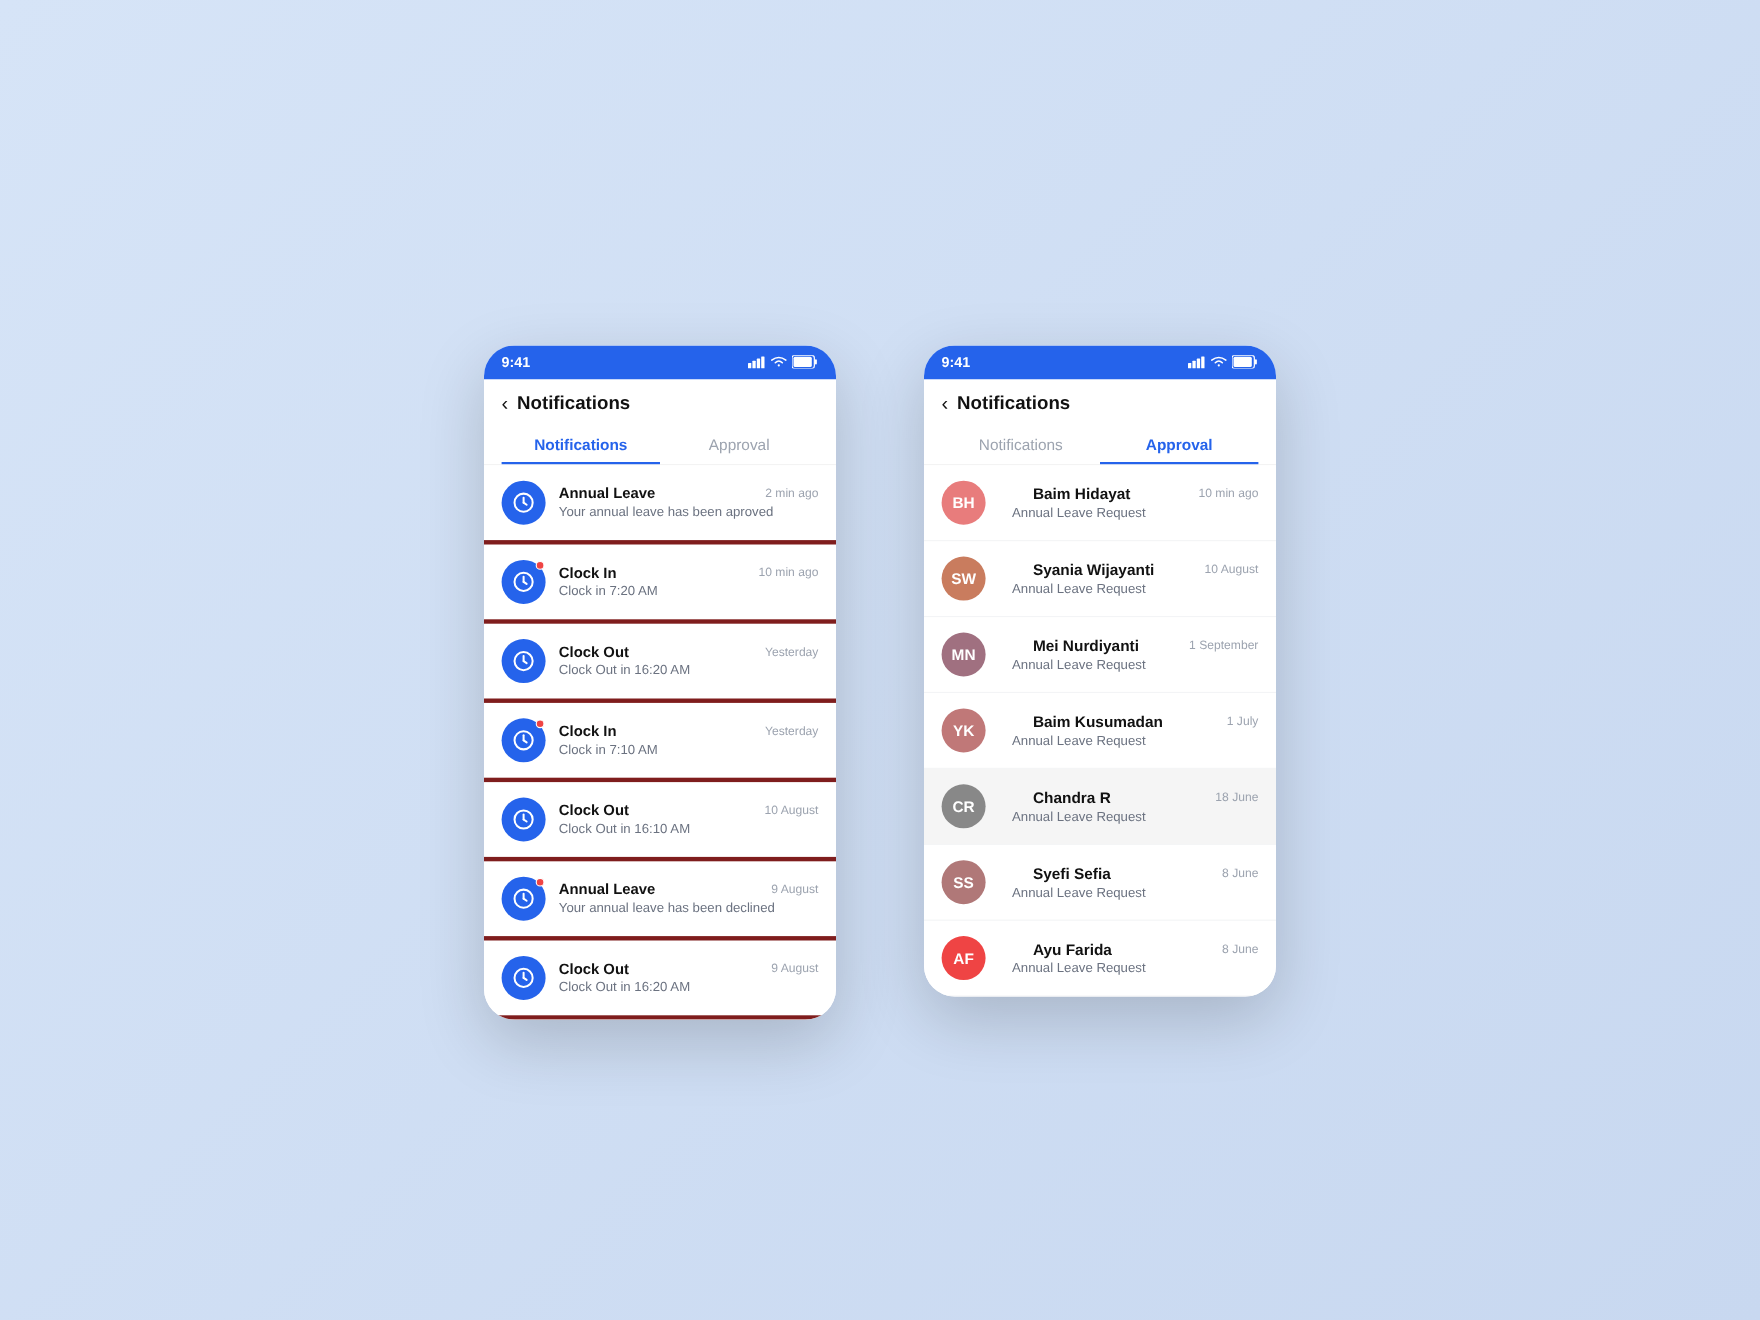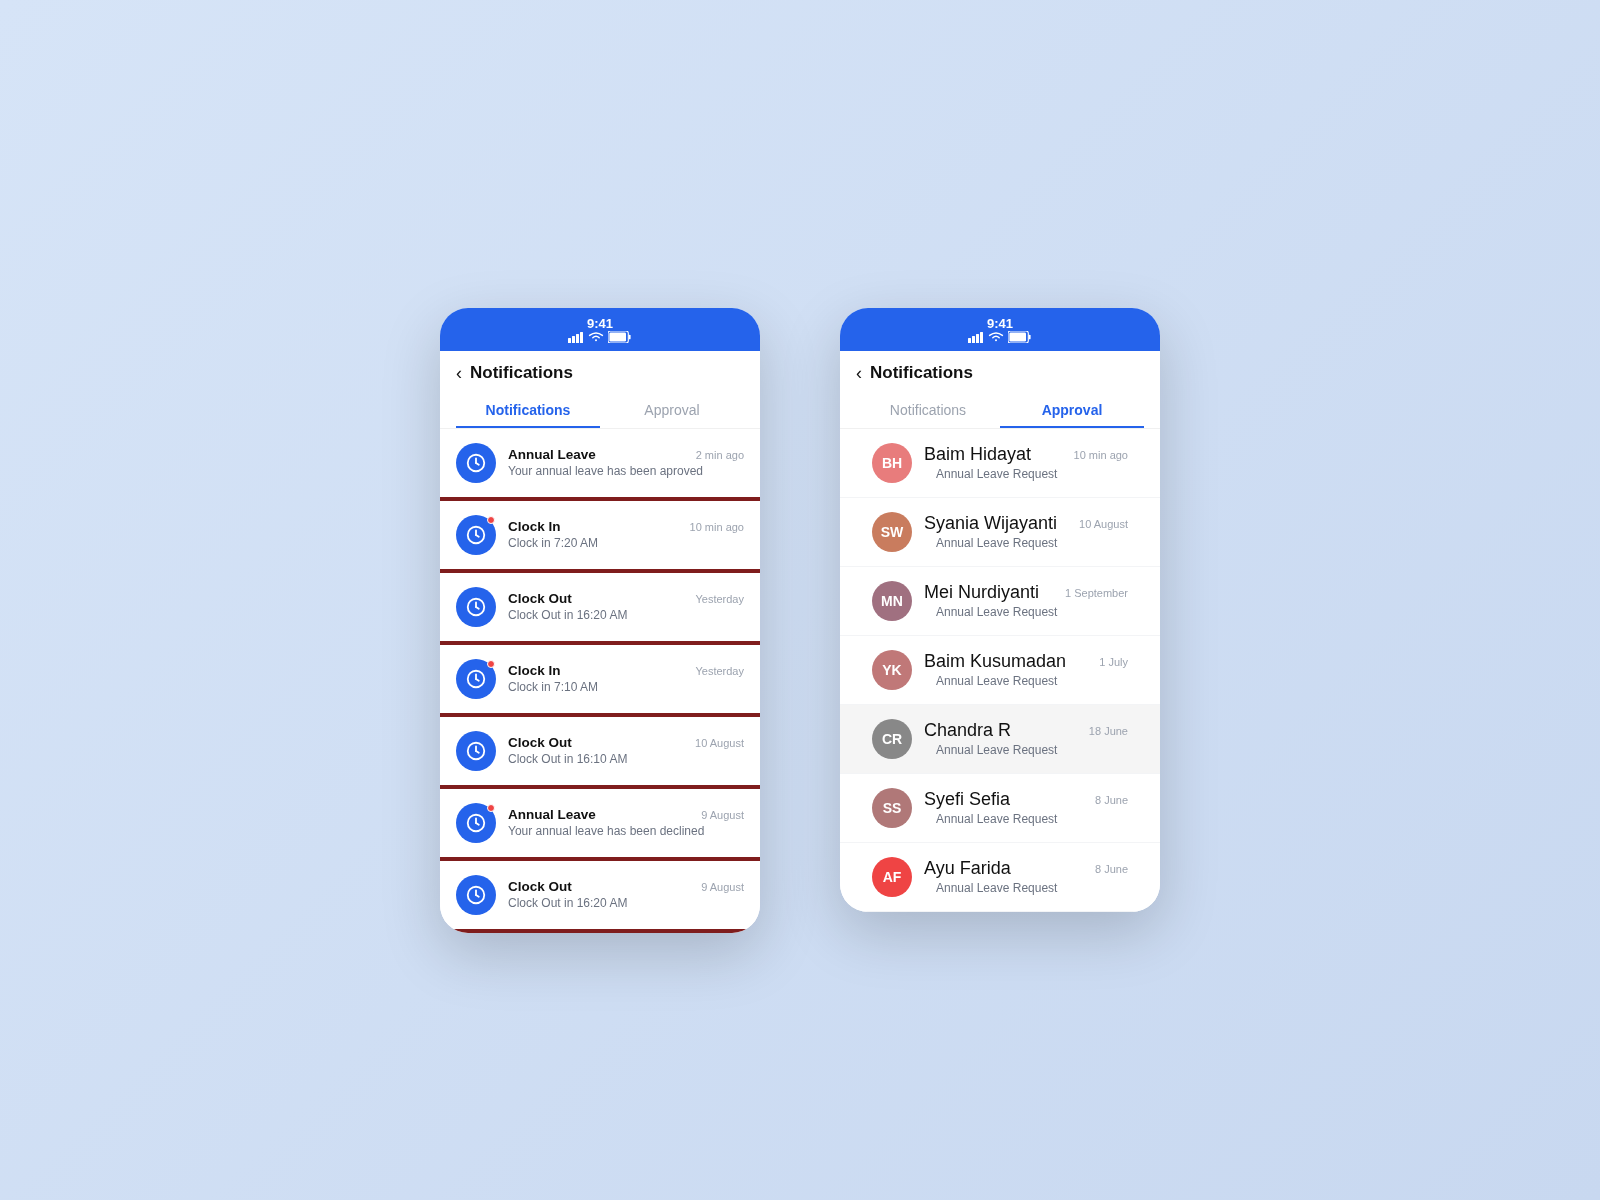--- a/index.html
+++ b/index.html
@@ -31,21 +31,20 @@
 
     .phone-status-bar {
       background: #2563eb;
       color: #fff;
       display: flex;
       justify-content: space-between;
       align-items: center;
       padding: 8px 16px;
       font-size: 13px;
       font-weight: 600;
-      flex-direction: column;
     }
 
     .status-icons {
       display: flex;
       gap: 4px;
       align-items: center;
       font-size: 12px;
     }
 
     .phone-header {
@@ -165,21 +164,21 @@
     }
 
     
     .approval-list {
       background: #fff;
     }
 
     .approval-item {
       display: flex;
       align-items: center;
-      padding: 14px 32px;
+      padding: 14px 16px;
       border-bottom: 1px solid #f3f4f6;
       gap: 12px;
     }
 
     .approval-item.highlighted {
       background: #f5f5f5;
     }
 
     .avatar-circle {
       width: 40px;
@@ -198,23 +197,24 @@
       flex: 1;
     }
 
     .approval-title-row {
       display: flex;
       justify-content: space-between;
       align-items: center;
     }
 
     .approval-name {
-      font-size: 18px;
-      font-weight: 400;
+      font-size: 14px;
+      font-weight: 700;
       color: #111;
+      margin-left: 31px;
     }
 
     .approval-time {
       font-size: 11px;
       color: #9ca3af;
     }
 
     .approval-desc {
       font-size: 12px;
       color: #6b7280;

